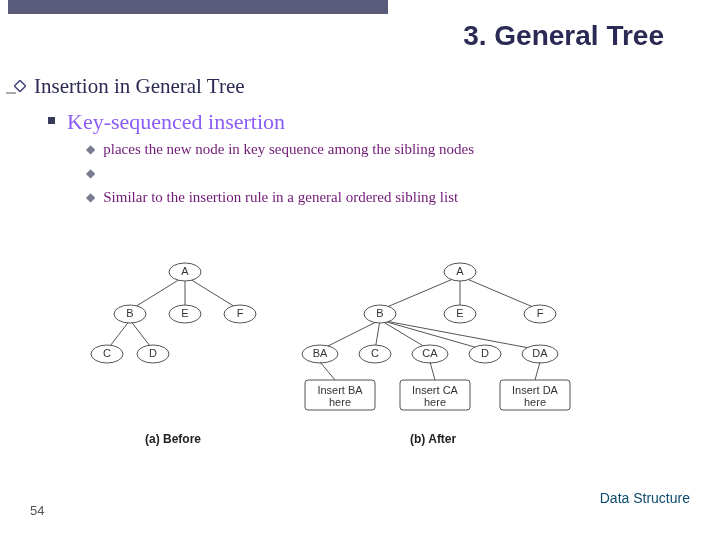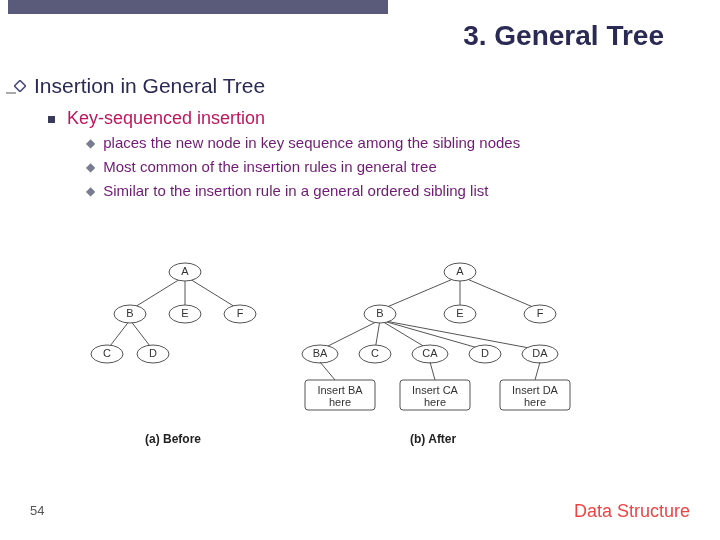--- a/index.html
+++ b/index.html
@@ -31,20 +31,21 @@
   .content {
     position: absolute;
     top: 74px;
     left: 14px;
     right: 14px;
   }
   .row {
     display: flex;
     align-items: flex-start;
     margin-bottom: 4px;
+    font-family: Liberation Serif, serif;
   }
   .bullet-diamond {
     width: 12px;
     height: 12px;
     margin-top: 6px;
     margin-right: 8px;
     flex-shrink: 0;
   }
   .bullet-diamond svg { display: block; }
   .h1 {
@@ -57,22 +58,22 @@
   }
   .bullet-square {
     width: 7px;
     height: 7px;
     background: #3a3a5a;
     margin-top: 8px;
     margin-right: 12px;
     flex-shrink: 0;
   }
   .h2 {
-    font-size: 18px;
-    color: #be185d;
+    font-size: 22px;
+    color: #8b5cf6;
   }
   .row3 {
     margin-left: 72px;
     margin-top: 4px;
   }
   .bullet-dot {
     color: #7a7a90;
     font-size: 12px;
     line-height: 20px;
     margin-right: 8px;
@@ -119,24 +120,24 @@
   }
   .footer-left {
     position: absolute;
     bottom: 22px;
     left: 30px;
     font-size: 13px;
     color: #555;
   }
   .footer-right {
     position: absolute;
-    bottom: 18px;
+    bottom: 34px;
     right: 30px;
-    font-size: 18px;
-    color: #ef4444;
+    font-size: 14px;
+    color: #0c4a6e;
   }
   .leftmark {
     position: absolute;
     left: 6px;
     top: 92px;
     width: 10px;
     height: 2px;
     background: #aaa;
   }
 </style>
@@ -162,21 +163,20 @@
     <span class="bullet-square"></span>
     <span class="h2">Key-sequenced insertion</span>
   </div>
 
   <div class="row row3">
     <span class="bullet-dot">◆</span>
     <span class="h3">places the new node in key sequence among the sibling nodes</span>
   </div>
   <div class="row row3">
     <span class="bullet-dot">◆</span>
-    <span class="h3">Most common of the insertion rules in general tree</span>
   </div>
   <div class="row row3">
     <span class="bullet-dot">◆</span>
     <span class="h3">Similar to the insertion rule in a general ordered sibling list</span>
   </div>
 </div>
 
 <svg class="figure" viewBox="0 0 560 200">
 
   <g>

